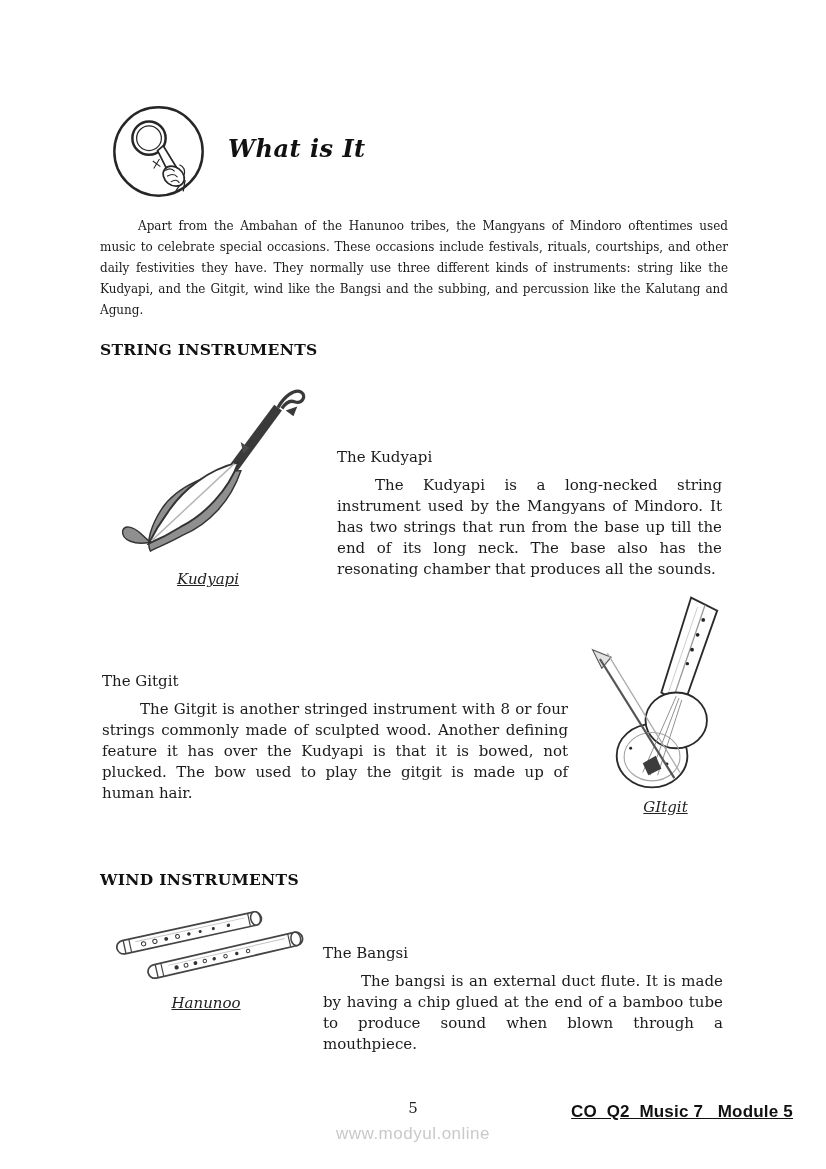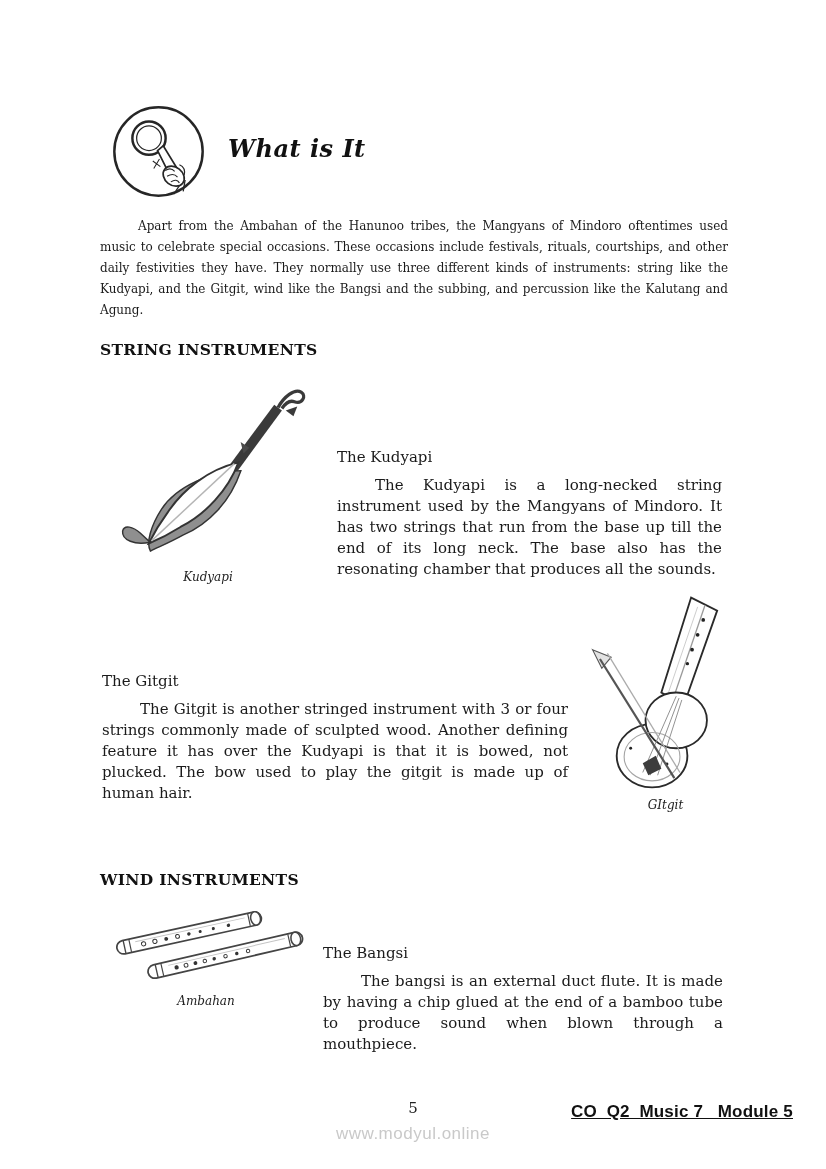--- a/index.html
+++ b/index.html
@@ -63,23 +63,24 @@
   }
 
   .kudyapi-text { position: absolute; left: 337px; top: 412px; width: 385px; }
   .gitgit-text  { position: absolute; left: 102px; top: 636px; width: 466px; }
   .bangsi-text  { position: absolute; left: 323px; top: 908px; width: 400px; }
 
   
   .figure { position: absolute; display: flex; flex-direction: column; align-items: center; }
   .figure .caption {
     font-style: italic;
-    font-size: 12px;
+    font-size: 15px;
     color: #222;
     margin-top: 2px;
+    text-decoration: underline;
   }
   #kudyapi-figure { left: 92px;  top: 372px; width: 232px; }
   #gitgit-figure  { left: 578px; top: 592px; width: 175px; }
   #bangsi-figure  { left: 95px;  top: 906px; width: 222px; }
 
   
   .footer-page-number {
     position: absolute;
     left: 0; top: 1099px;
     width: 826px;
@@ -159,21 +160,21 @@
     <div class="caption">Kudyapi</div>
   </div>
 
   <div class="kudyapi-text">
     <div class="item-title">The Kudyapi</div>
     <p class="item-body">The Kudyapi is a long-necked string instrument used by the Mangyans of Mindoro. It has two strings that run from the base up till the end of its long neck. The base also has the resonating chamber that produces all the sounds.</p>
   </div>
 
   <div class="gitgit-text">
     <div class="item-title">The Gitgit</div>
-    <p class="item-body">The Gitgit is another stringed instrument with 3 or four strings commonly made of sculpted wood. Another defining feature it has over the Kudyapi is that it is bowed, not plucked. The bow used to play the gitgit is made up of human hair.</p>
+    <p class="item-body">The Gitgit is another stringed instrument with 8 or four strings commonly made of sculpted wood. Another defining feature it has over the Kudyapi is that it is bowed, not plucked. The bow used to play the gitgit is made up of human hair.</p>
   </div>
 
   <div class="figure" id="gitgit-figure">
     <span>
       <svg viewBox="0 0 170 215" width="170" height="200" aria-hidden="true">
 
         <polygon points="112,6 140,20 104,122 80,108" fill="#fff" stroke="#2a2a2a" stroke-width="2"></polygon>
         <line x1="127" y1="14" x2="93" y2="114" stroke="#9a9a9a" stroke-width="1.4"></line>
         <line x1="119" y1="16" x2="87" y2="110" stroke="#c9c9c9" stroke-width="1"></line>
         <circle cx="125" cy="30" r="2" fill="#222"></circle>
@@ -232,21 +233,21 @@
           <circle cx="88" cy="52" r="2" fill="#fff" stroke="#333" stroke-width="1"></circle>
           <circle cx="98" cy="52" r="2" fill="#333"></circle>
           <circle cx="108" cy="52" r="1.8" fill="#fff" stroke="#333" stroke-width="1"></circle>
           <circle cx="118" cy="52" r="1.8" fill="#333"></circle>
           <circle cx="130" cy="52" r="1.8" fill="#fff" stroke="#333" stroke-width="1"></circle>
           <circle cx="142" cy="52" r="1.8" fill="#333"></circle>
           <circle cx="154" cy="52" r="1.8" fill="#fff" stroke="#333" stroke-width="1"></circle>
         </g>
       </svg>
     </span>
-    <div class="caption">Ambahan</div>
+    <div class="caption">Hanunoo</div>
   </div>
 
   <div class="bangsi-text">
     <div class="item-title">The Bangsi</div>
     <p class="item-body">The bangsi is an external duct flute. It is made by having a chip glued at the end of a bamboo tube to produce sound when blown through a mouthpiece.</p>
   </div>
 
   <div class="footer-page-number">5</div>
   <div class="footer-watermark">www.modyul.online</div>
   <div class="footer-module-label">CO_Q2_Music 7_ Module 5</div>

